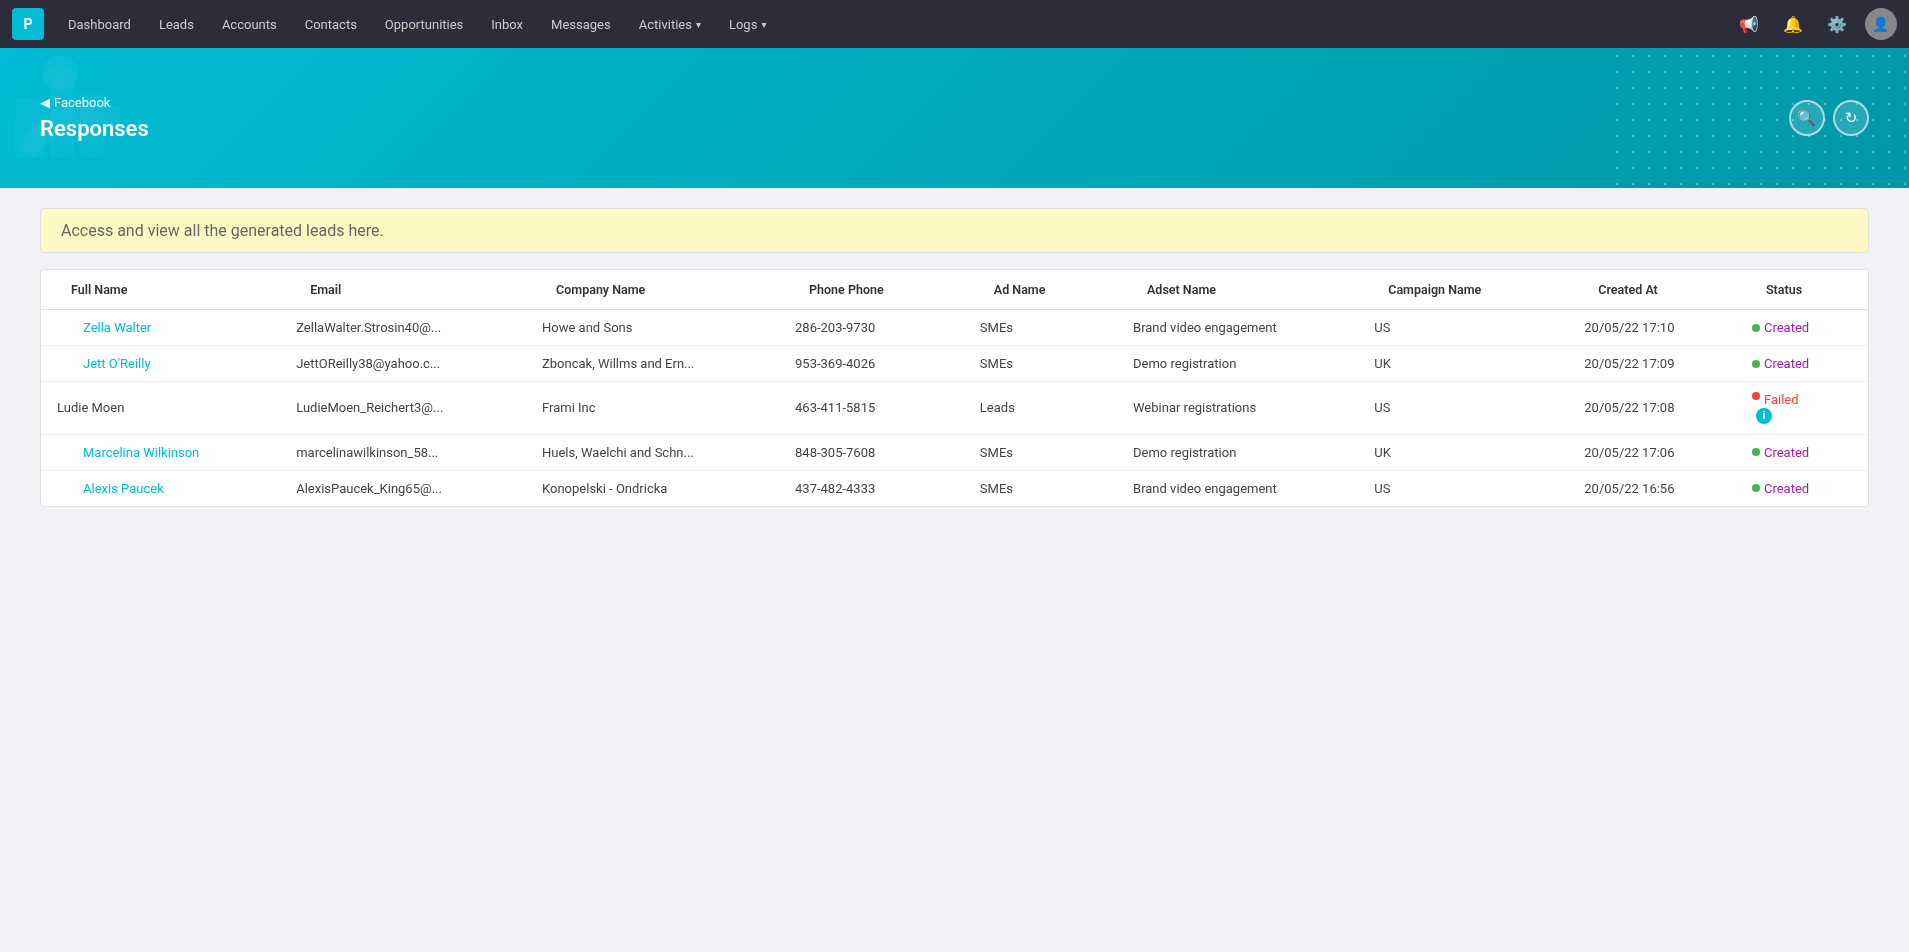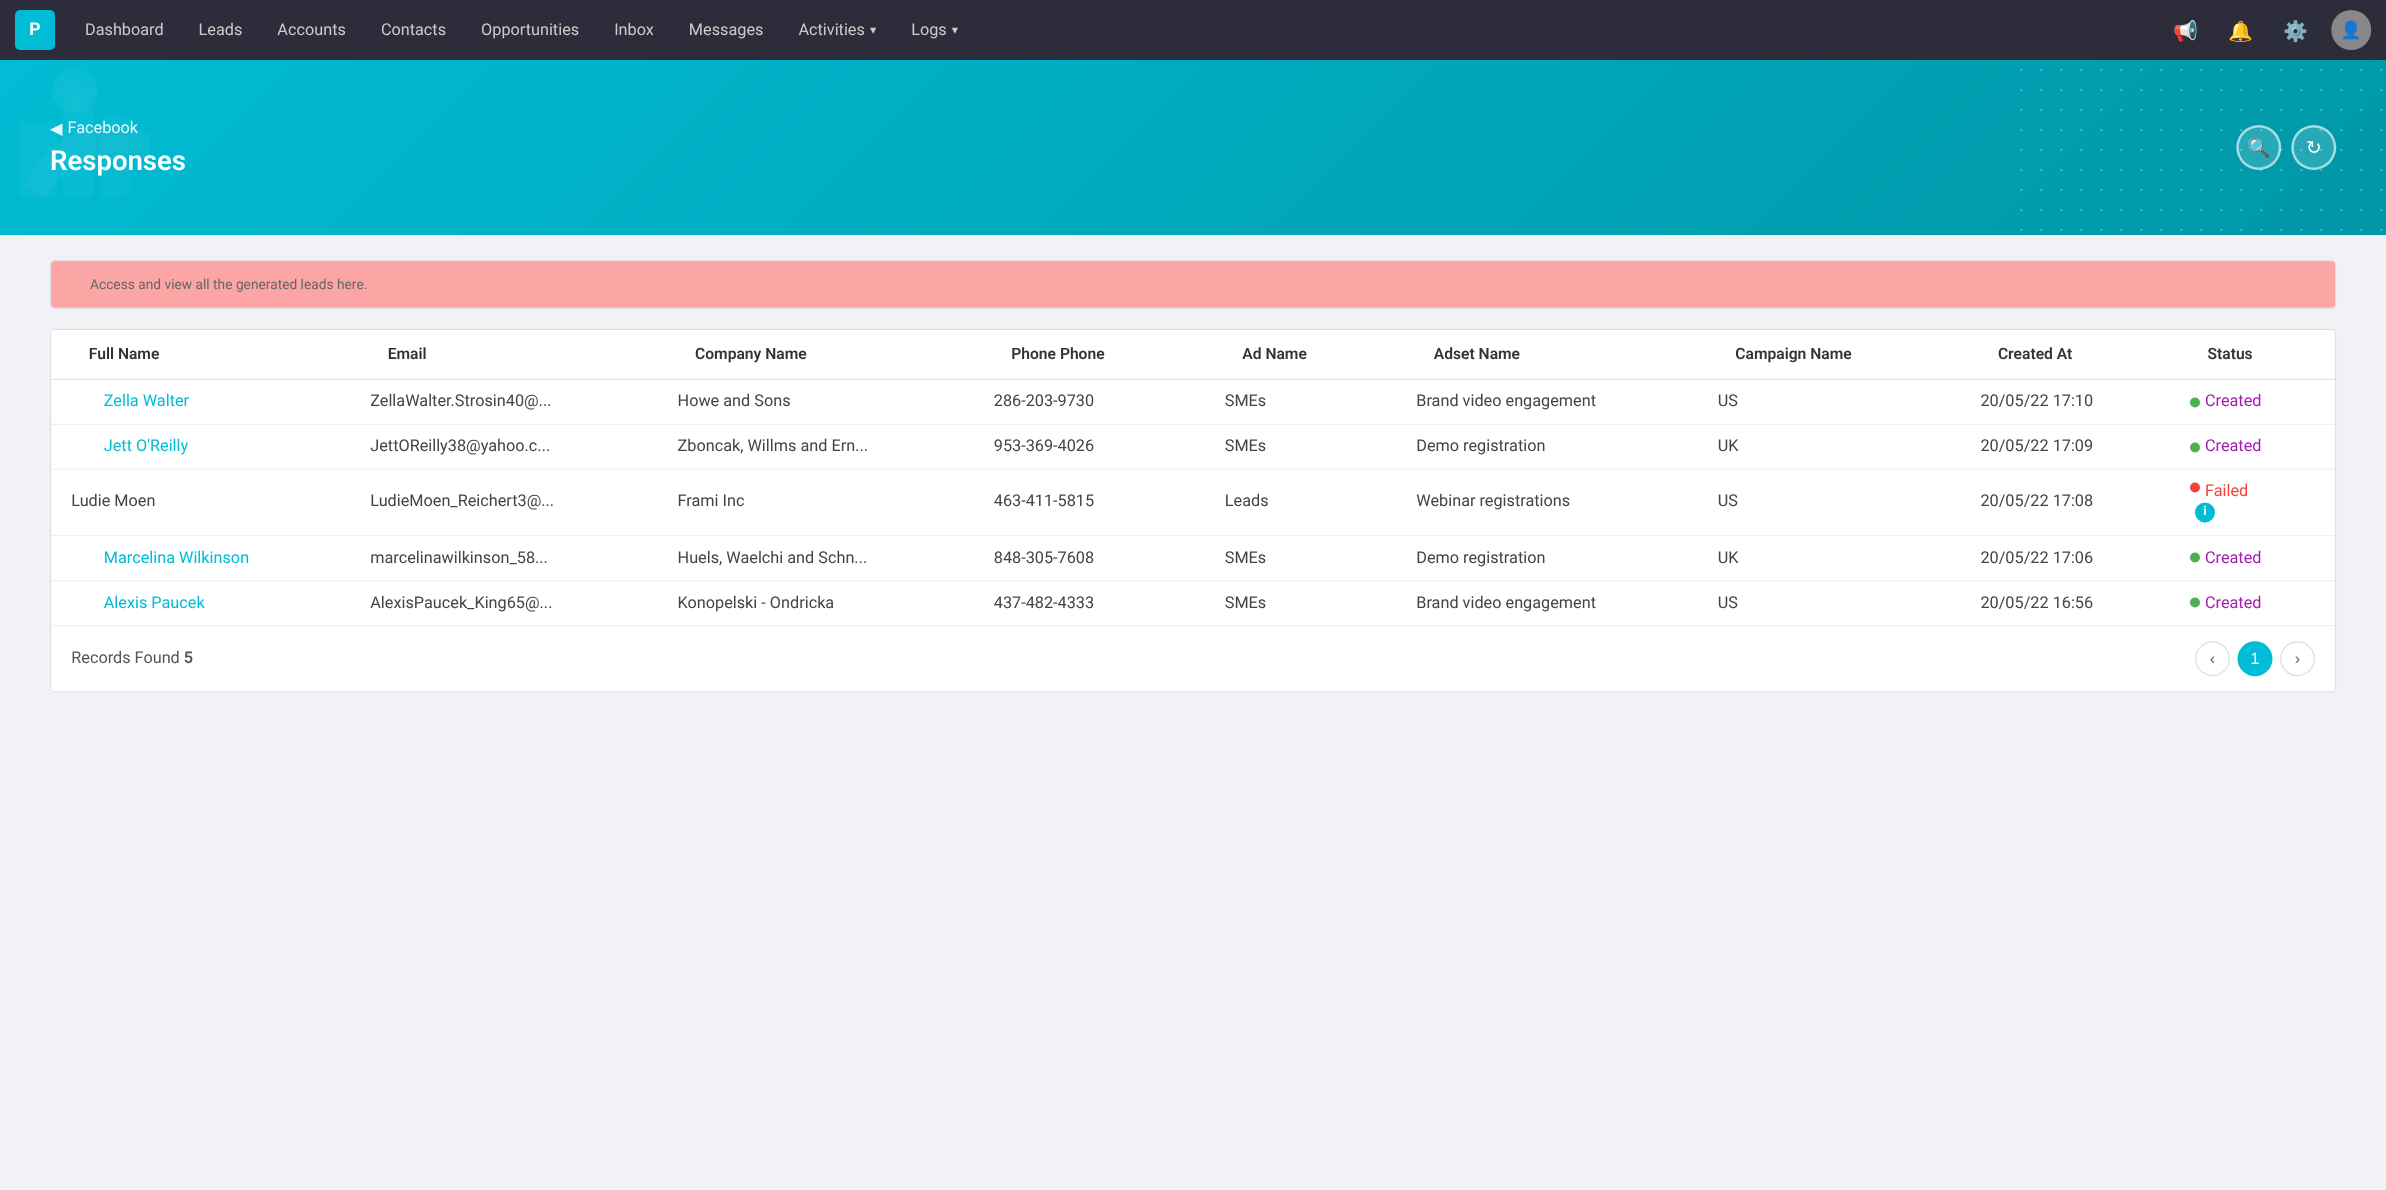--- a/index.html
+++ b/index.html
@@ -89,26 +89,26 @@
       background: rgba(255,255,255,0.15);
       display: flex; align-items: center; justify-content: center;
       color: white; cursor: pointer; font-size: 15px;
     }
 
     
     .main-content {
       padding: 20px 40px;
     }
     .info-bar {
-      background: #fca5a5;
+      background: #fef9c3;
       border: 1px solid #e0e0e0;
       border-radius: 4px;
-      padding: 12px 31px;
+      padding: 12px 20px;
       color: #666;
-      font-size: 11px;
+      font-size: 16px;
       margin-bottom: 16px;
     }
 
     
     .table-container {
       background: white;
       border: 1px solid #e0e0e0;
       border-radius: 4px;
       overflow: hidden;
     }
@@ -333,24 +333,14 @@
             <td>Brand video engagement</td>
             <td>US</td>
             <td>20/05/22 16:56</td>
             <td>
               <span class="status-created"><span class="status-dot dot-green"></span>Created</span>
             </td>
           </tr>
         </tbody>
     </table>
 
-    <div class="pagination-bar">
-      <span class="records-found">
-        <span>Records Found</span>&nbsp;<span class="records-count">5</span>
-      </span>
-      <div class="pagination-controls">
-        <button class="page-nav-btn">‹</button>
-        <button class="page-btn active">1</button>
-        <button class="page-nav-btn">›</button>
-      </div>
-    </div>
   </div>
 </div>
 
 </body></html>

